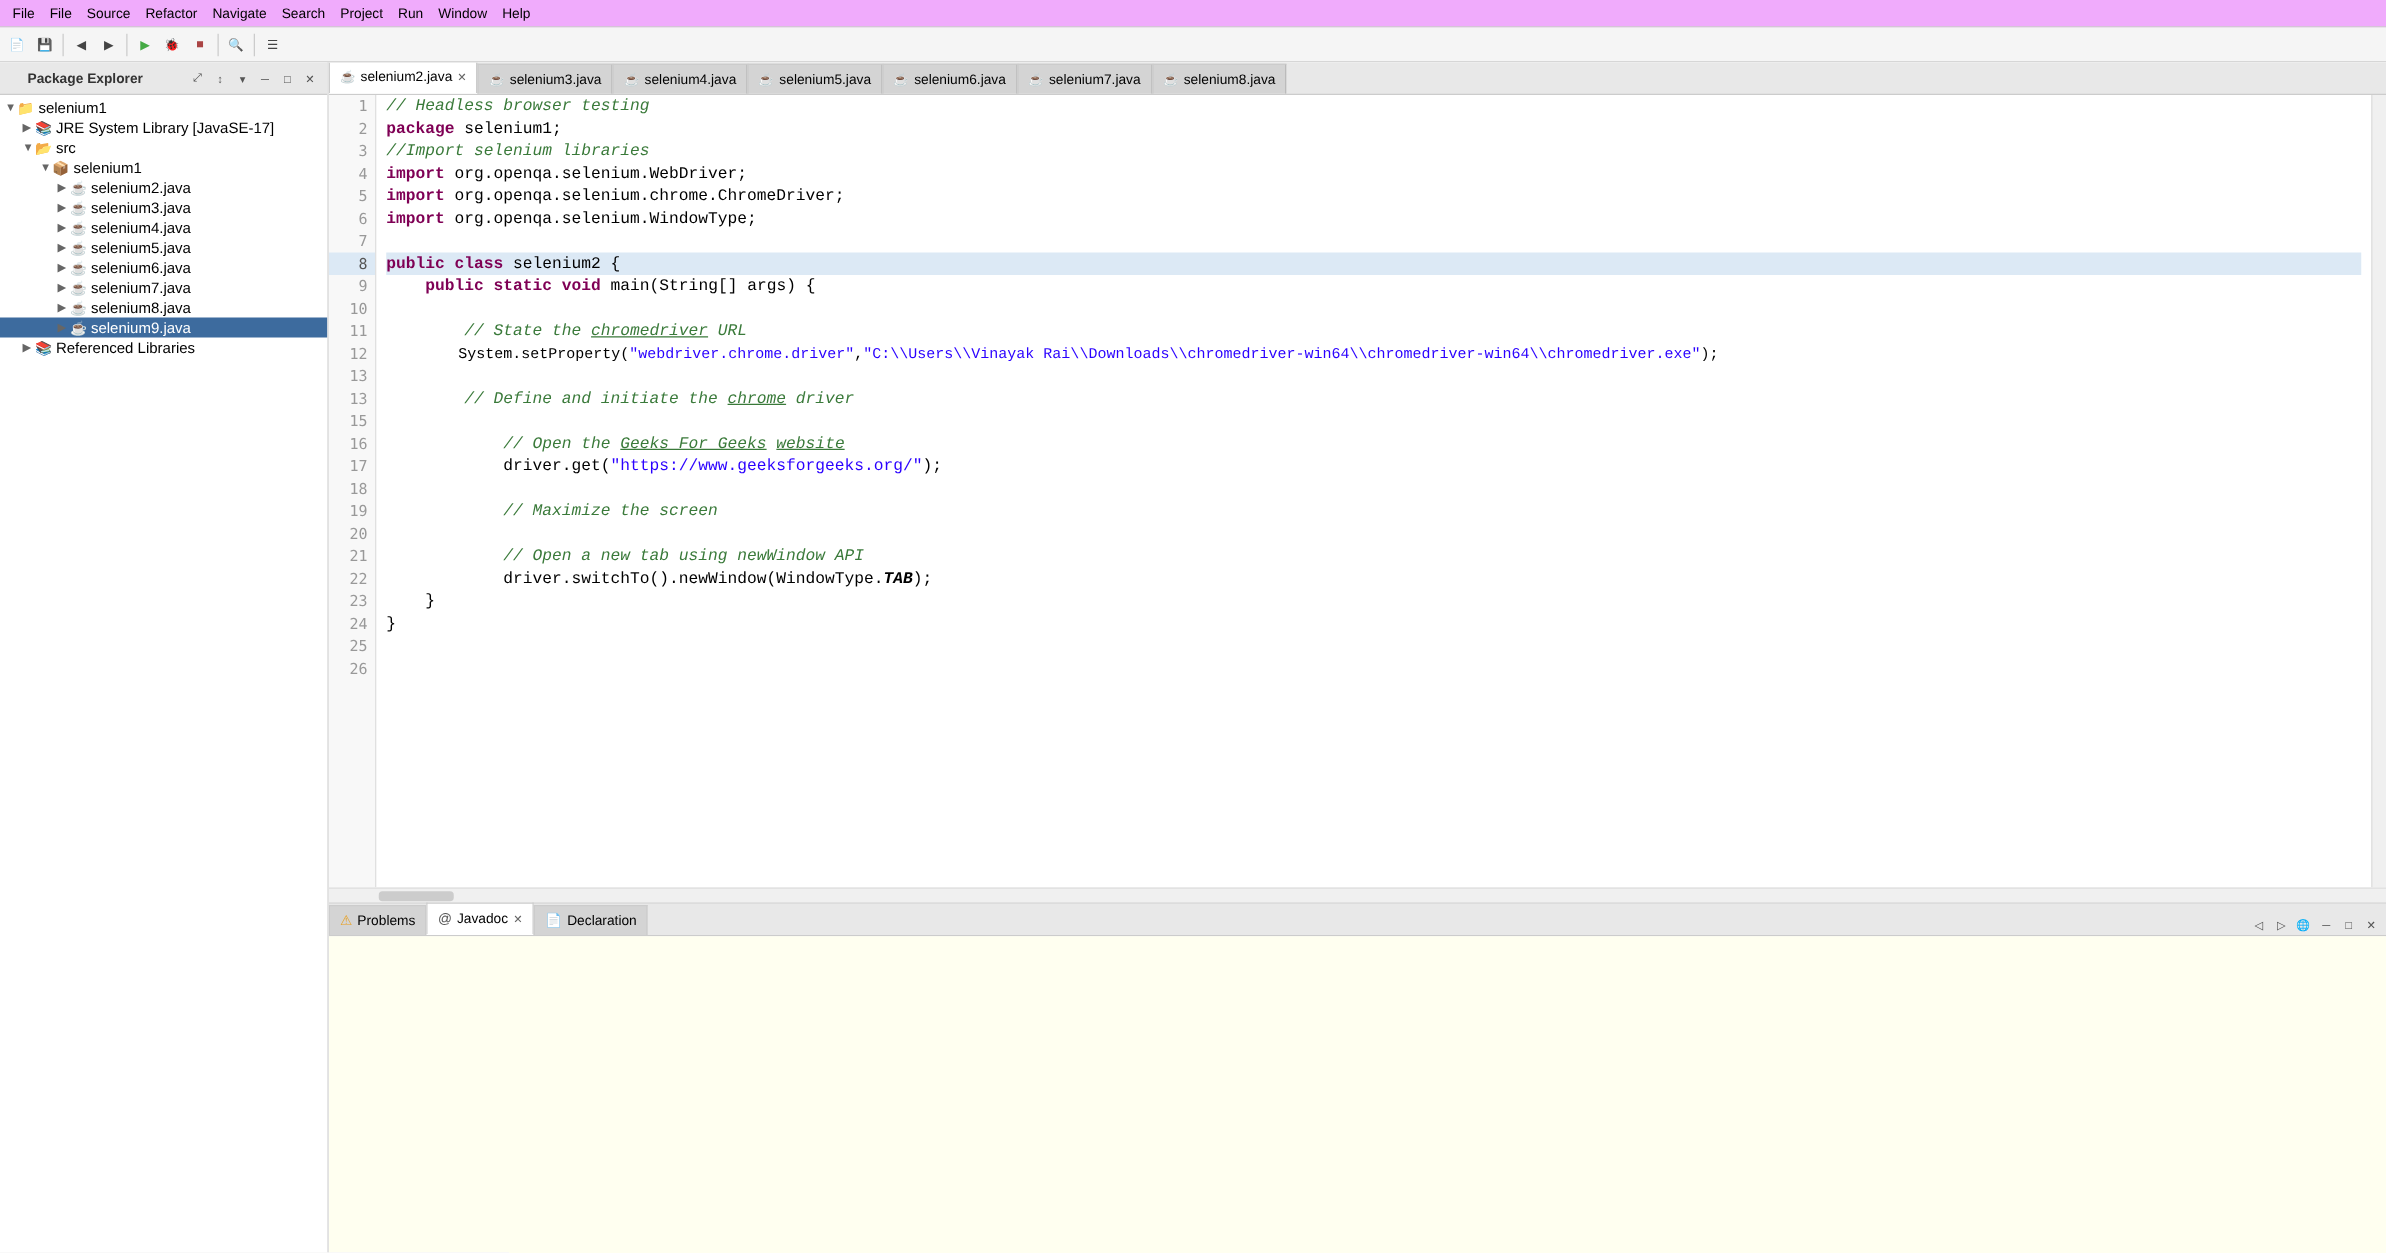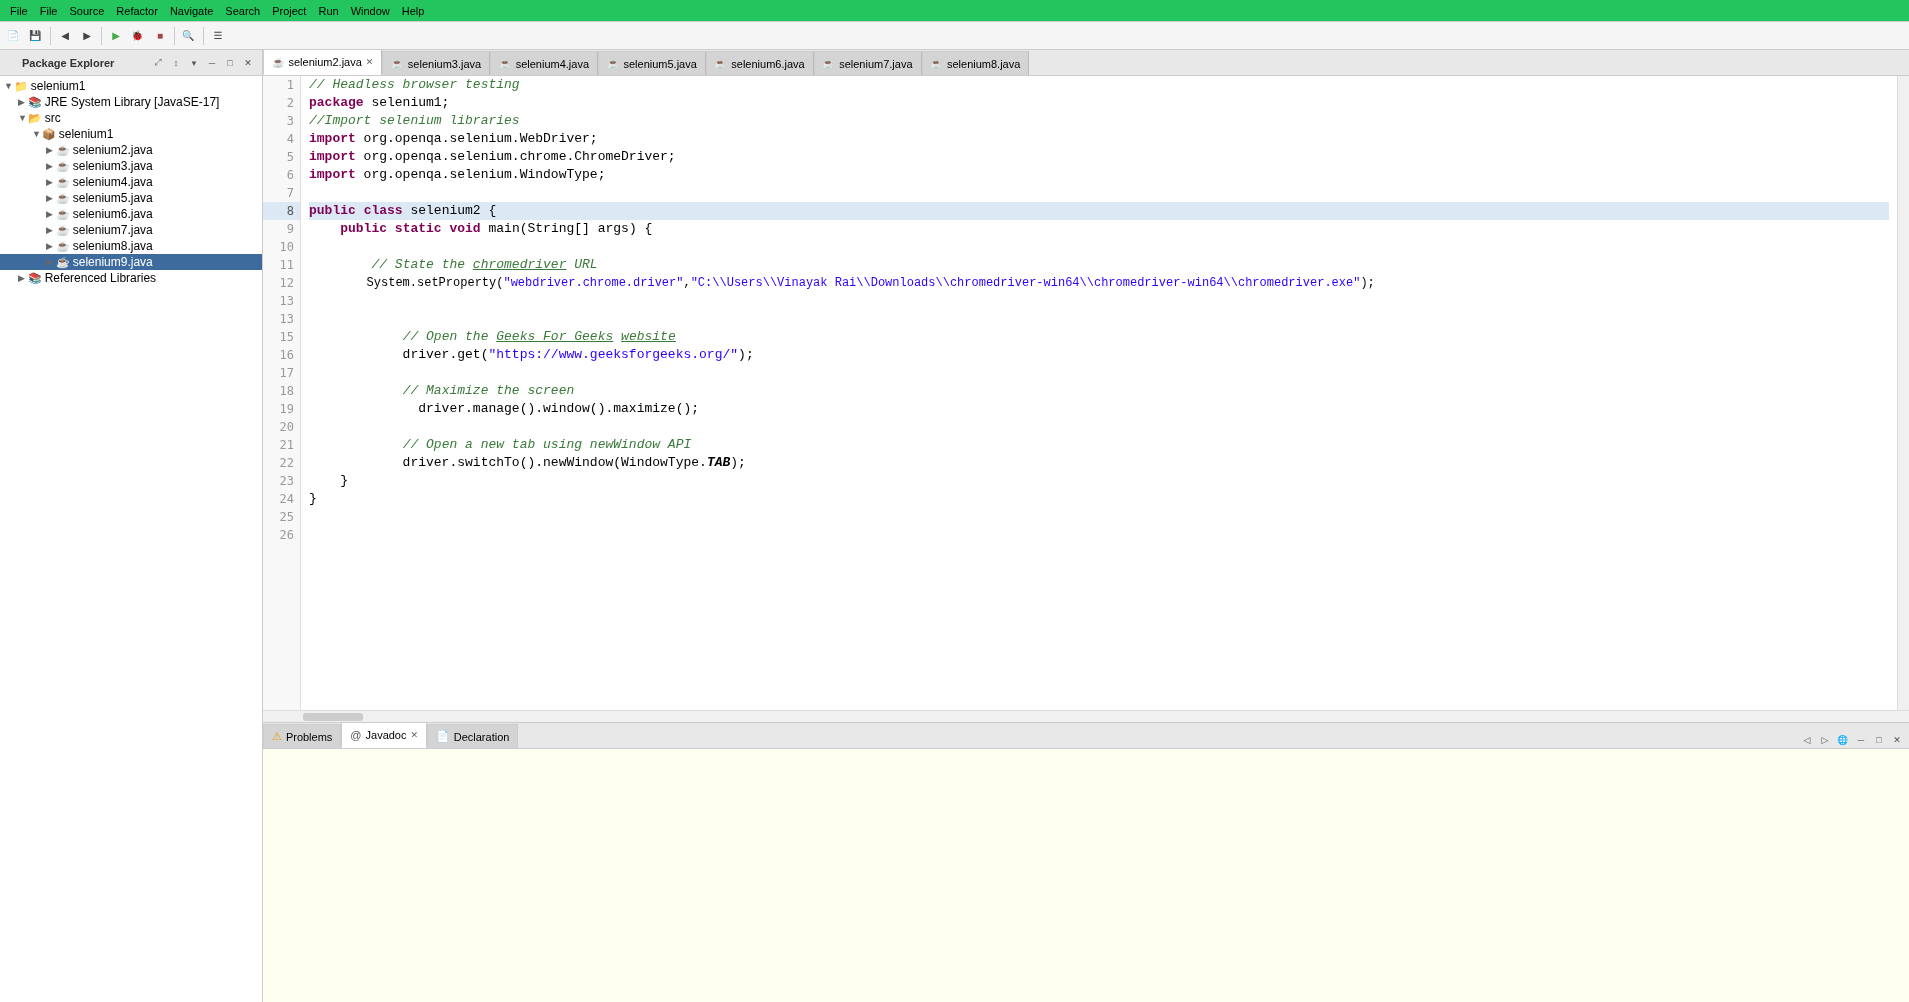--- a/index.html
+++ b/index.html
@@ -1,20 +1,20 @@
 <!DOCTYPE html>
 <html><head>
   <meta charset="utf-8">
   <style>
     * { box-sizing: border-box; margin: 0; padding: 0; }
     body { font-family: 'Segoe UI', Arial, sans-serif; font-size: 12px; background: #f0f0f0; color: #000; overflow: hidden; height: 1002px; width: 1909px; }
 
     
     .menu-bar {
-      display: flex; align-items: center; background: #22c55e; border-bottom: 1px solid #ccc;
+      display: flex; align-items: center; background: #f0abfc; border-bottom: 1px solid #ccc;
       height: 22px; padding: 0 4px; font-size: 11px;
     }
     .menu-bar span { padding: 2px 6px; cursor: pointer; }
 
     
     .toolbar {
       display: flex; align-items: center; background: #f5f5f5; border-bottom: 1px solid #ccc;
       height: 28px; padding: 0 4px; gap: 2px;
     }
     .toolbar-btn {
@@ -322,41 +322,41 @@
           <div class="code-line">
             <span>        </span><span class="c-comment">// State the <span class="c-underline">chromedriver</span> URL</span>
           </div>
 
           <div class="code-line" style="font-size:12px;">
             <span>        System.setProperty(<span class="c-string">"webdriver.chrome.driver"</span>,<span class="c-string">"C:\\Users\\Vinayak Rai\\Downloads\\chromedriver-win64\\chromedriver-win64\\chromedriver.exe"</span>);</span>
           </div>
 
           <div class="code-line">&nbsp;</div>
 
+          <div class="code-line">
+            <span>        </span><span class="c-comment">// Define and initiate the <span class="c-underline">chrome</span> driver</span>
+          </div>
 
 
           <div class="code-line">&nbsp;</div>
 
           <div class="code-line">
             <span>            </span><span class="c-comment">// Open the <span class="c-underline">Geeks For Geeks</span> <span class="c-underline">website</span></span>
           </div>
 
           <div class="code-line">
             <span>            driver.get(<span class="c-string">"https://www.geeksforgeeks.org/"</span>);</span>
           </div>
 
           <div class="code-line">&nbsp;</div>
 
           <div class="code-line">
             <span>            </span><span class="c-comment">// Maximize the screen</span>
           </div>
 
-          <div class="code-line">
-            <span>              driver.manage().window().maximize();</span>
-          </div>
 
           <div class="code-line">&nbsp;</div>
 
           <div class="code-line">
             <span>            </span><span class="c-comment">// Open a new tab using newWindow API</span>
           </div>
 
           <div class="code-line">
             <span>            driver.switchTo().newWindow(WindowType.<span class="c-bold-italic">TAB</span>);</span>
           </div>

